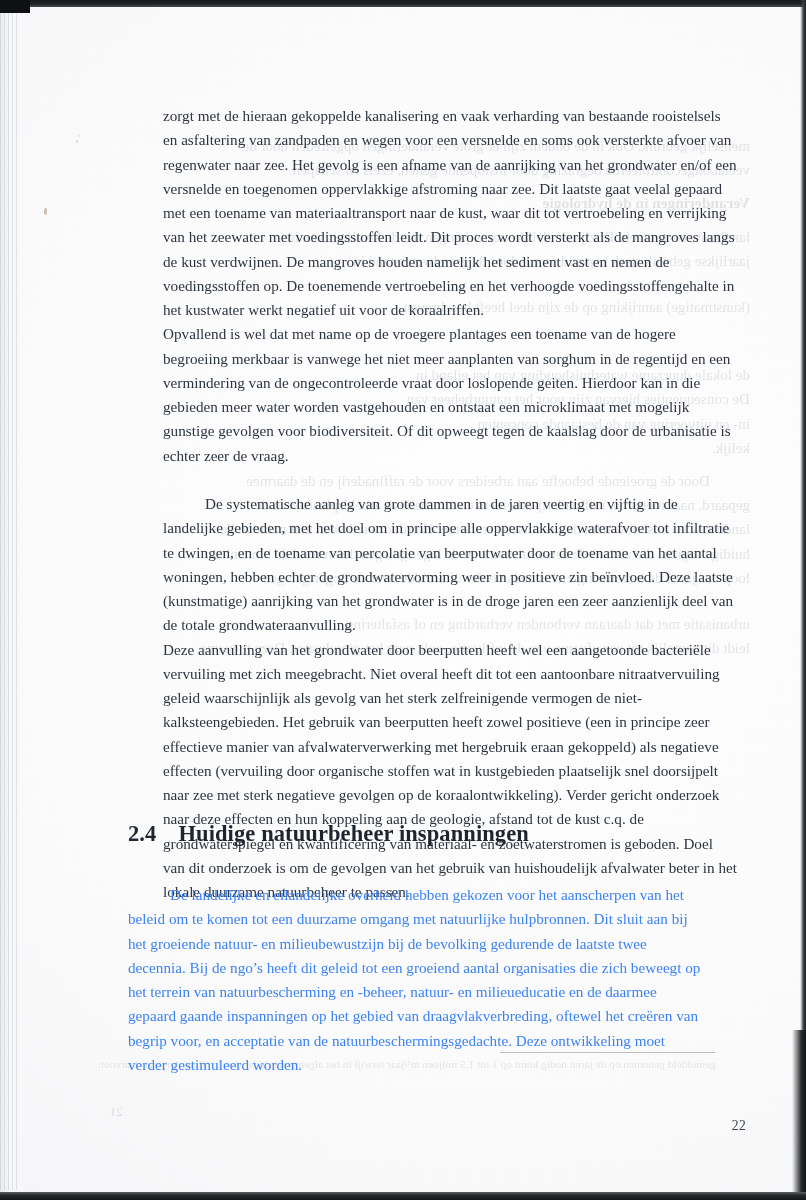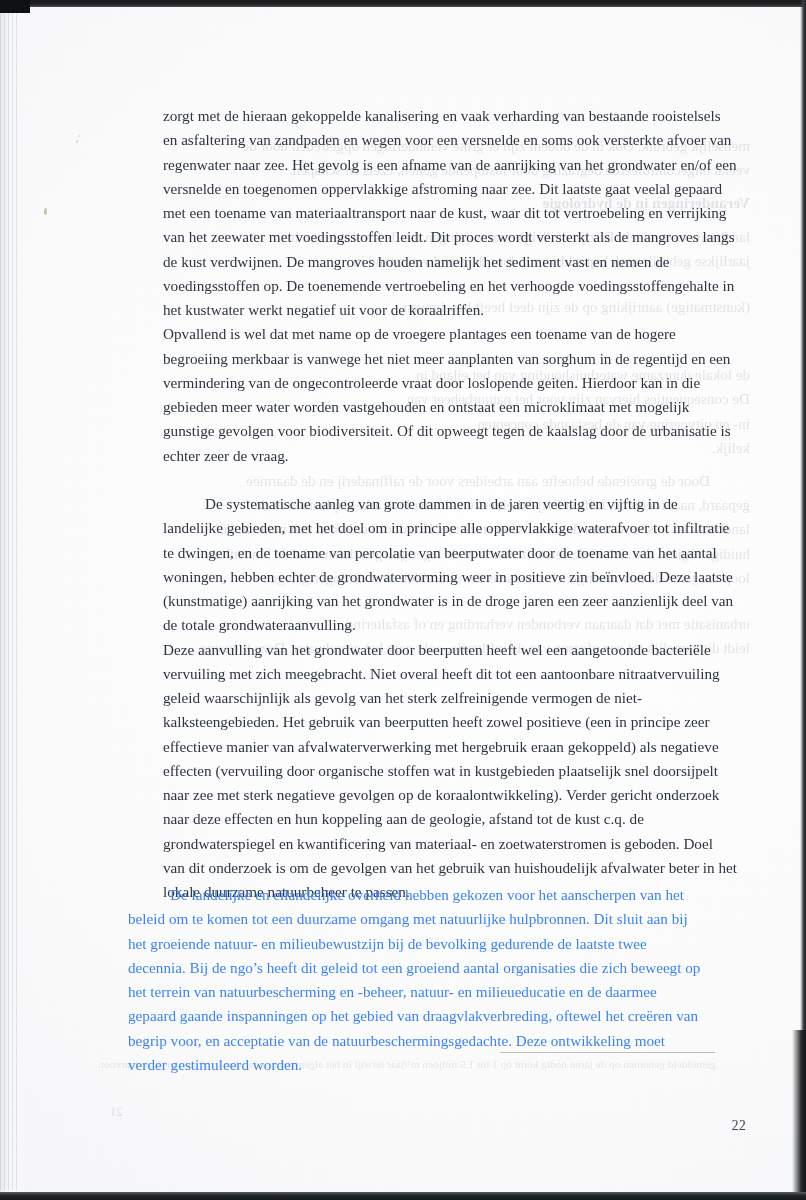--- a/index.html
+++ b/index.html
@@ -278,20 +278,24 @@
 kalksteengebieden. Het gebruik van beerputten heeft zowel positieve (een in principe zeer
 effectieve manier van afvalwaterverwerking met hergebruik eraan gekoppeld) als negatieve
 effecten (vervuiling door organische stoffen wat in kustgebieden plaatselijk snel doorsijpelt
 naar zee met sterk negatieve gevolgen op de koraalontwikkeling). Verder gericht onderzoek
 naar deze effecten en hun koppeling aan de geologie, afstand tot de kust c.q. de
 grondwaterspiegel en kwantificering van materiaal- en zoetwaterstromen is geboden. Doel
 van dit onderzoek is om de gevolgen van het gebruik van huishoudelijk afvalwater beter in het
 lokale duurzame natuurbeheer te passen.</p>
   </div>
 
+  <h2 class="section-head">
+    <span class="num">2.4</span>
+    <span class="title">Huidige natuurbeheer inspanningen</span>
+  </h2>
 
   <p class="para-after-head">De landelijke en eilandelijke overheid hebben gekozen voor het aanscherpen van het
 beleid om te komen tot een duurzame omgang met natuurlijke hulpbronnen. Dit sluit aan bij
 het groeiende natuur- en milieubewustzijn bij de bevolking gedurende de laatste twee
 decennia. Bij de ngo’s heeft dit geleid tot een groeiend aantal organisaties die zich beweegt op
 het terrein van natuurbescherming en -beheer, natuur- en milieueducatie en de daarmee
 gepaard gaande inspanningen op het gebied van draagvlakverbreding, oftewel het creëren van
 begrip voor, en acceptatie van de natuurbeschermingsgedachte. Deze ontwikkeling moet
 verder gestimuleerd worden.</p>
 

